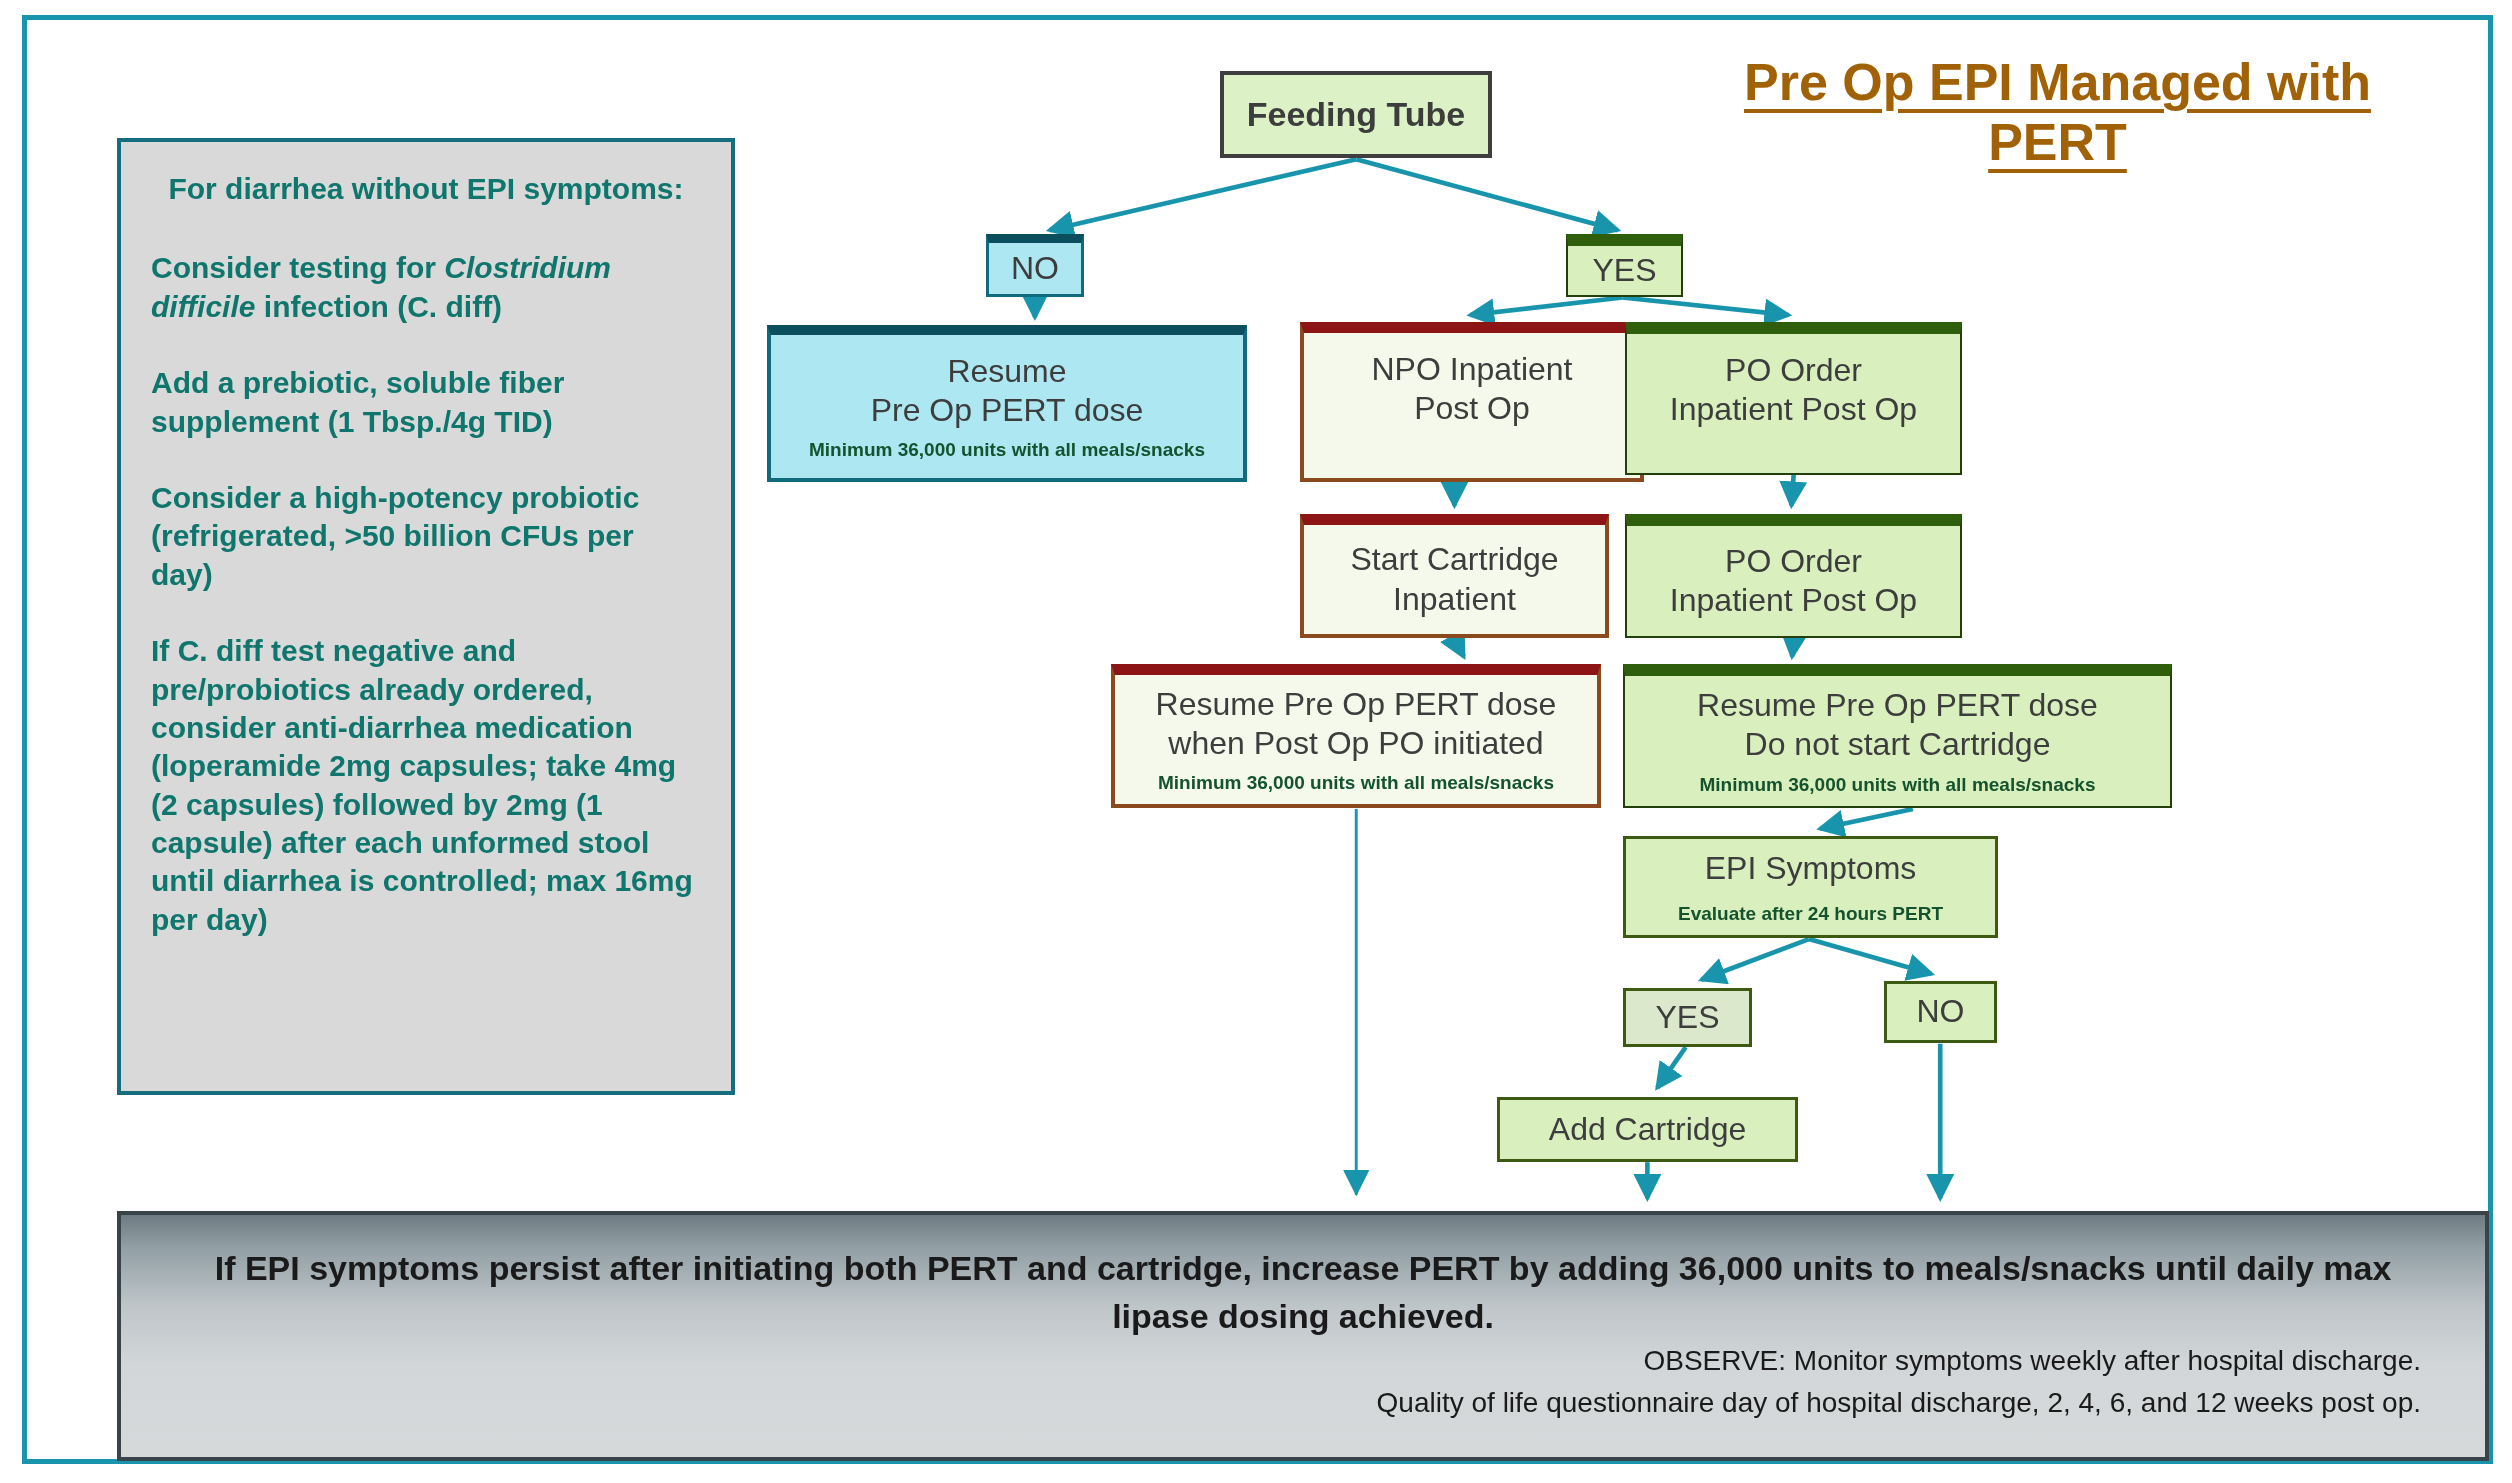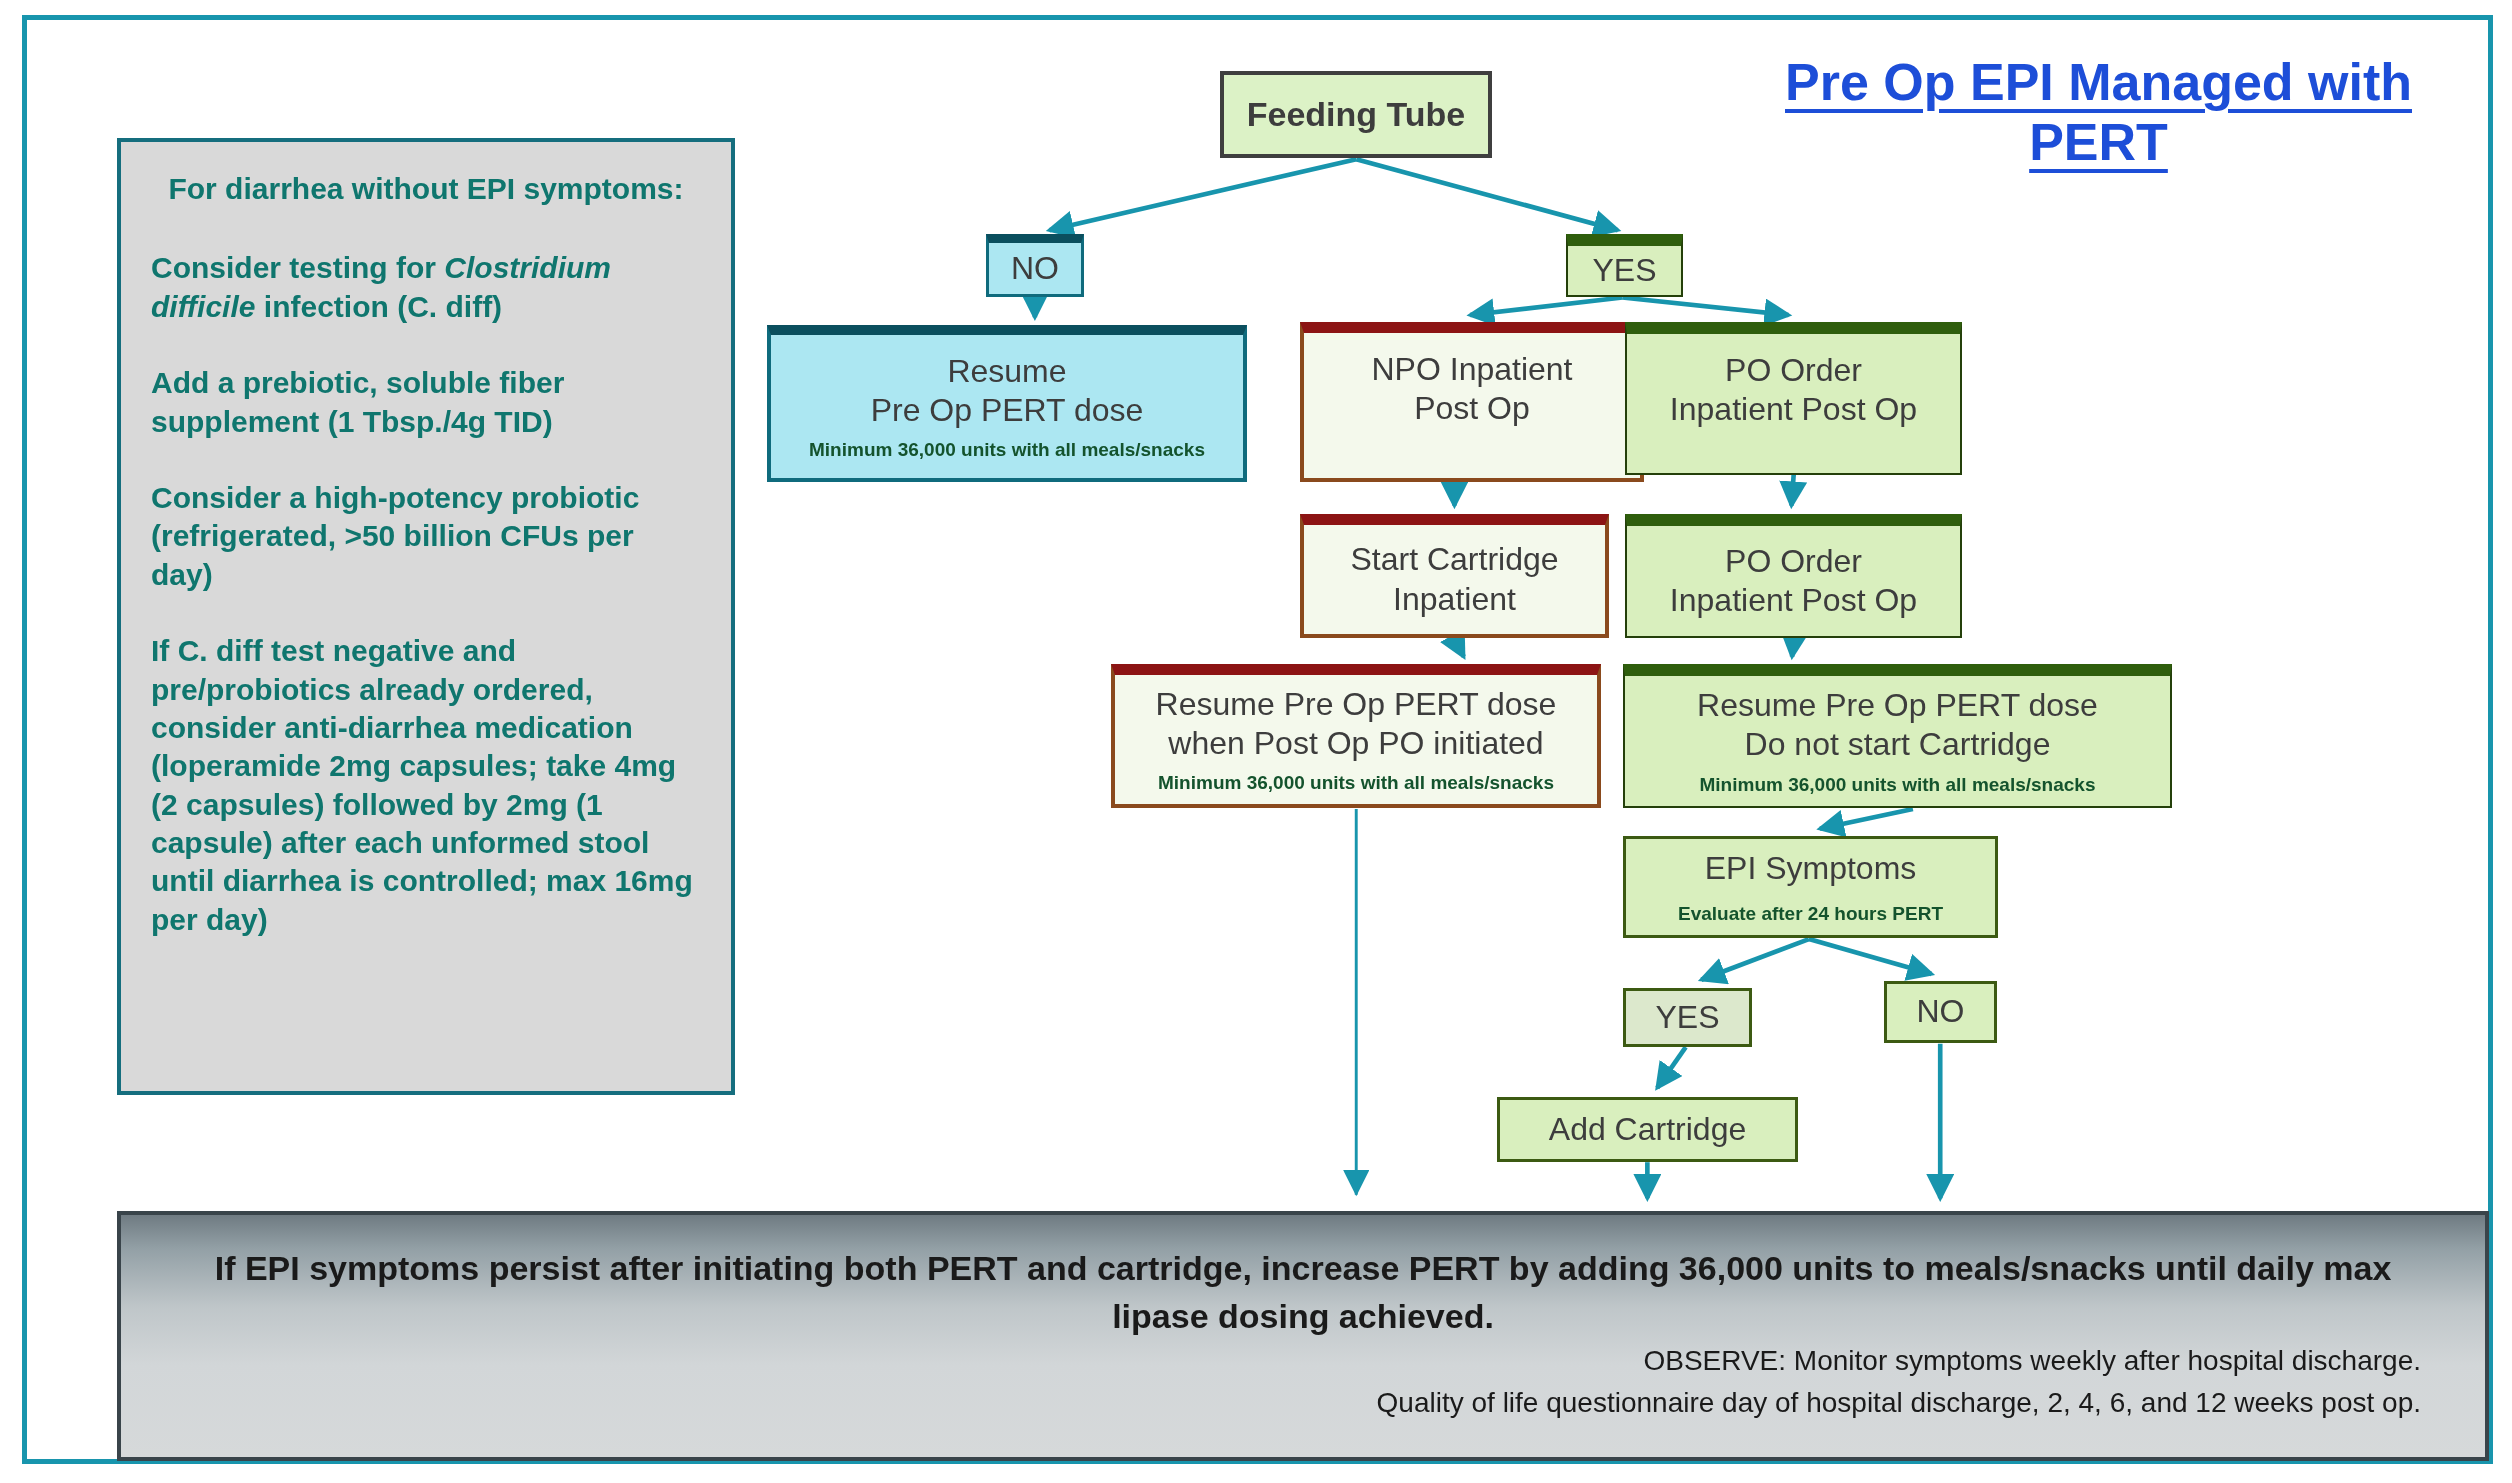--- a/index.html
+++ b/index.html
@@ -19,22 +19,22 @@
   html,body{margin:0;padding:0;}
   body{
     width:2512px;height:1483px;position:relative;background:#ffffff;
     font-family:"Liberation Sans",sans-serif;overflow:hidden;
   }
   .frame{
     position:absolute;left:22px;top:15px;width:2471px;height:1449px;
     border:5.8px solid var(--accent);box-sizing:border-box;background:transparent;
   }
   .page-title{
-    position:absolute;left:1709px;top:52px;width:779px;
-    font-size:52px;font-weight:bold;color:#1d4ed8;text-align:center;
+    position:absolute;left:1668px;top:52px;width:779px;
+    font-size:52px;font-weight:bold;color:#a16207;text-align:center;
     text-decoration:underline;text-decoration-thickness:4.1px;text-underline-offset:9.3px;
   }
   svg.connectors{position:absolute;left:0;top:0;z-index:1;}
   .arrow{stroke:var(--accent);stroke-width:8;fill:none;}
   .arrow-thin{stroke:var(--accent);stroke-width:5;fill:none;}
 
   .box{
     position:absolute;box-sizing:border-box;z-index:2;
     display:flex;flex-direction:column;align-items:center;justify-content:center;
     text-align:center;color:var(--text-dark);

